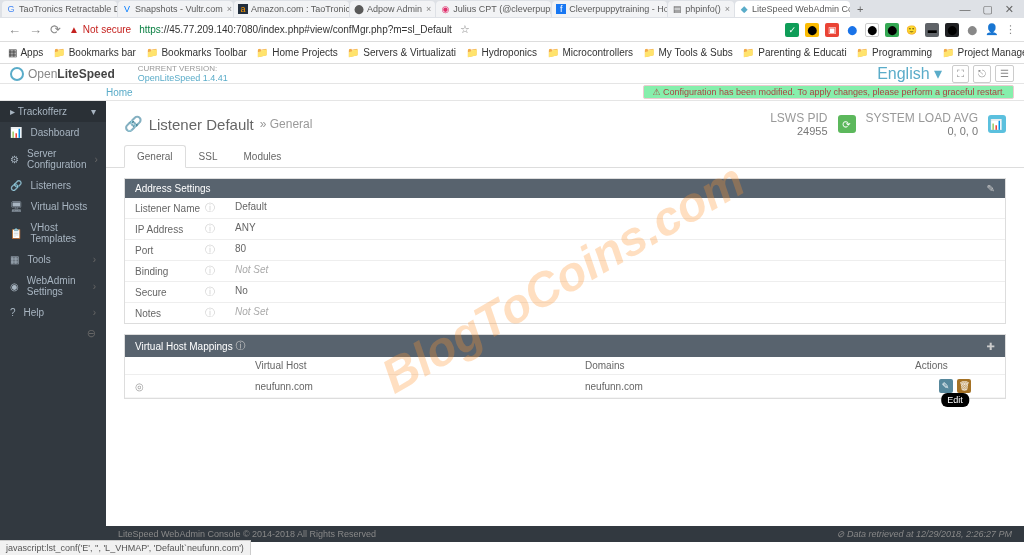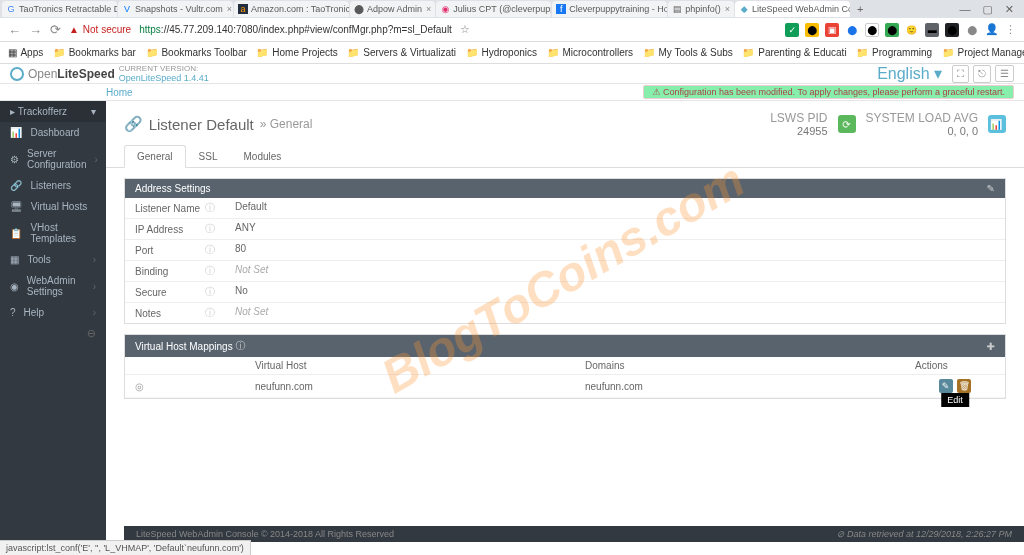--- a/index.html
+++ b/index.html
@@ -31,21 +31,21 @@
     .bookmarks-bar { height: 22px; background: #fff; display: flex; align-items: center; padding: 0 8px; gap: 10px; border-bottom: 1px solid #ddd; font-size: 10px; }
     .bookmark { display: flex; align-items: center; gap: 3px; cursor: pointer; color: #333; white-space: nowrap; }
     .bm-folder { color: #f4b400; }
     
     
     .ols-header { height: 20px; background: #fff; display: flex; align-items: center; padding: 0 10px; border-bottom: 1px solid #e5e5e5; }
     .ols-logo { display: flex; align-items: center; gap: 4px; }
     .ols-circle { width: 14px; height: 14px; border: 2px solid #5aacc9; border-radius: 50%; }
     .ols-brand { font-size: 12px; color: #888; }
     .ols-brand strong { color: #444; }
-    .ols-version { margin-left: 4px; font-size: 8px; color: #999; }
+    .ols-version { margin-left: 23px; font-size: 8px; color: #999; }
     .ols-version-num { color: #5aacc9; font-size: 9px; }
     .ols-header-right { margin-left: auto; display: flex; gap: 4px; align-items: center; }
     .ols-lang { color: #5aacc9; font-size: 16px; cursor: pointer; padding: 2px 6px; }
     .ols-hbtn { border: 1px solid #ccc; padding: 2px 4px; color: #888; cursor: pointer; font-size: 10px; border-radius: 2px; }
     
     
     .breadcrumb-bar { height: 17px; background: #fff; display: flex; align-items: center; padding: 0 10px; font-size: 10px; border-bottom: 1px solid #e5e5e5; }
     .breadcrumb-bar .sidebar-width { width: 96px; }
     .bc-link { color: #5aacc9; cursor: pointer; }
     .config-warning { margin-left: auto; color: #a94442; background: #86efac; padding: 1px 8px; font-size: 9px; border: 1px solid #ebccd1; border-radius: 2px; }
@@ -89,24 +89,24 @@
     .settings-value.notset { color: #aaa; font-style: italic; }
     
     
     .vh-table { width: 100%; font-size: 10px; border-collapse: collapse; }
     .vh-table th { text-align: left; padding: 3px 10px; font-weight: normal; color: #666; border-bottom: 1px solid #eee; }
     .vh-table td { padding: 4px 10px; color: #666; border-bottom: 1px solid #f5f5f5; }
     .actions-cell { text-align: center; width: 100px; }
     .action-btn { display: inline-flex; width: 14px; height: 14px; align-items: center; justify-content: center; border-radius: 2px; color: #fff; font-size: 9px; cursor: pointer; margin: 0 1px; }
     .action-edit { background: #57889c; }
     .action-delete { background: #a57225; }
-    .tooltip-edit { position: absolute; background: #000; color: #fff; font-size: 9px; padding: 2px 6px; border-radius: 0; }
-    
-    
-    .ols-footer { position: absolute; bottom: 13px; left: 124px; right: 0; background: #323940; color: #888; font-size: 9px; padding: 3px 12px; display: flex; }
+    .tooltip-edit { position: absolute; background: #000; color: #fff; font-size: 9px; padding: 2px 6px; border-radius: 6px; }
+    
+    
+    .ols-footer { position: absolute; bottom: 13px; left: 106px; right: 0; background: #323940; color: #888; font-size: 9px; padding: 3px 12px; display: flex; }
     .footer-right { margin-left: auto; font-style: italic; }
     .status-bar { position: absolute; bottom: 0; left: 0; background: #f1f1f1; color: #555; font-size: 9px; padding: 2px 6px; border-top: 1px solid #ccc; border-right: 1px solid #ccc; }
   </style>
 </head>
 <body>
 
 <div class="watermark">BlogToCoins.com</div>
 
 <div class="browser-tabs">
   <div class="tab">

